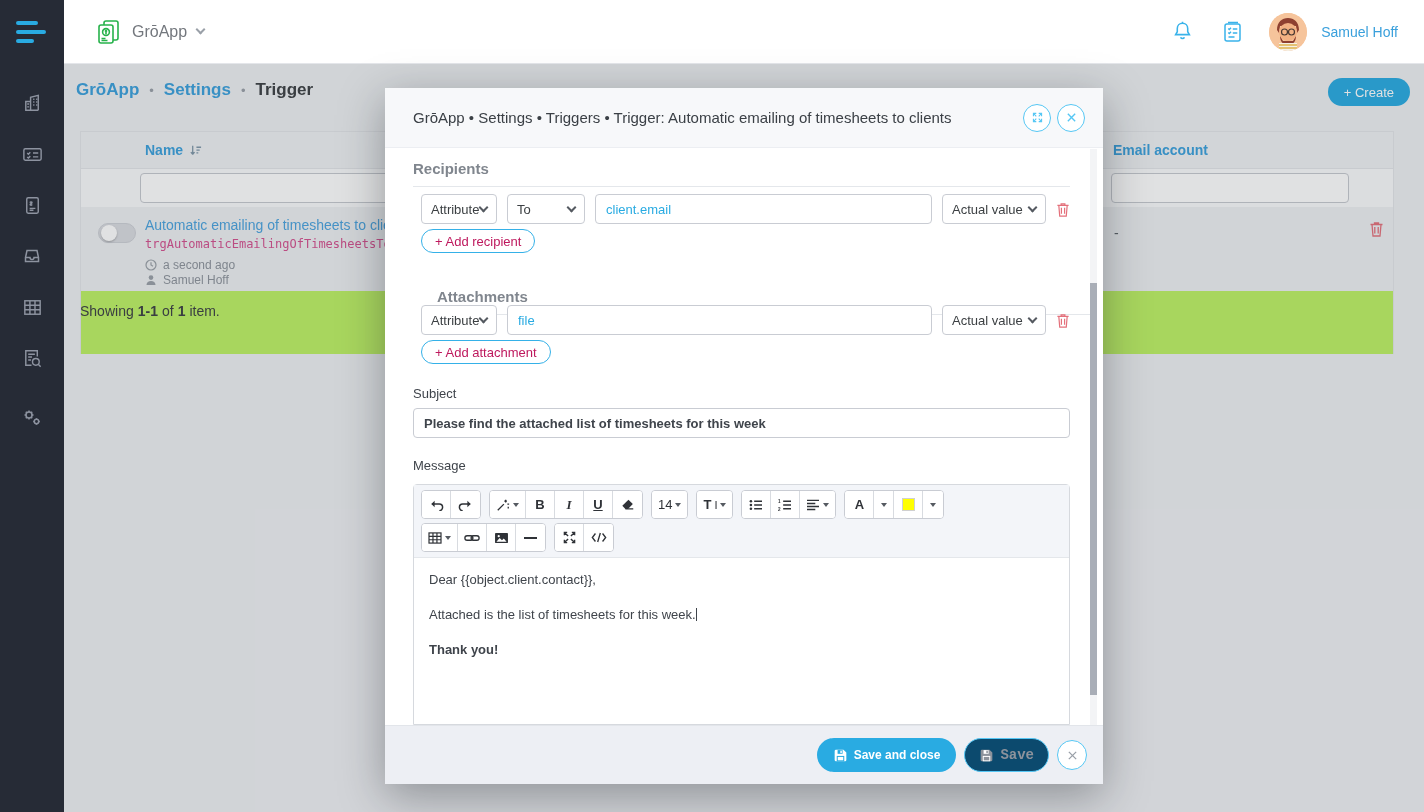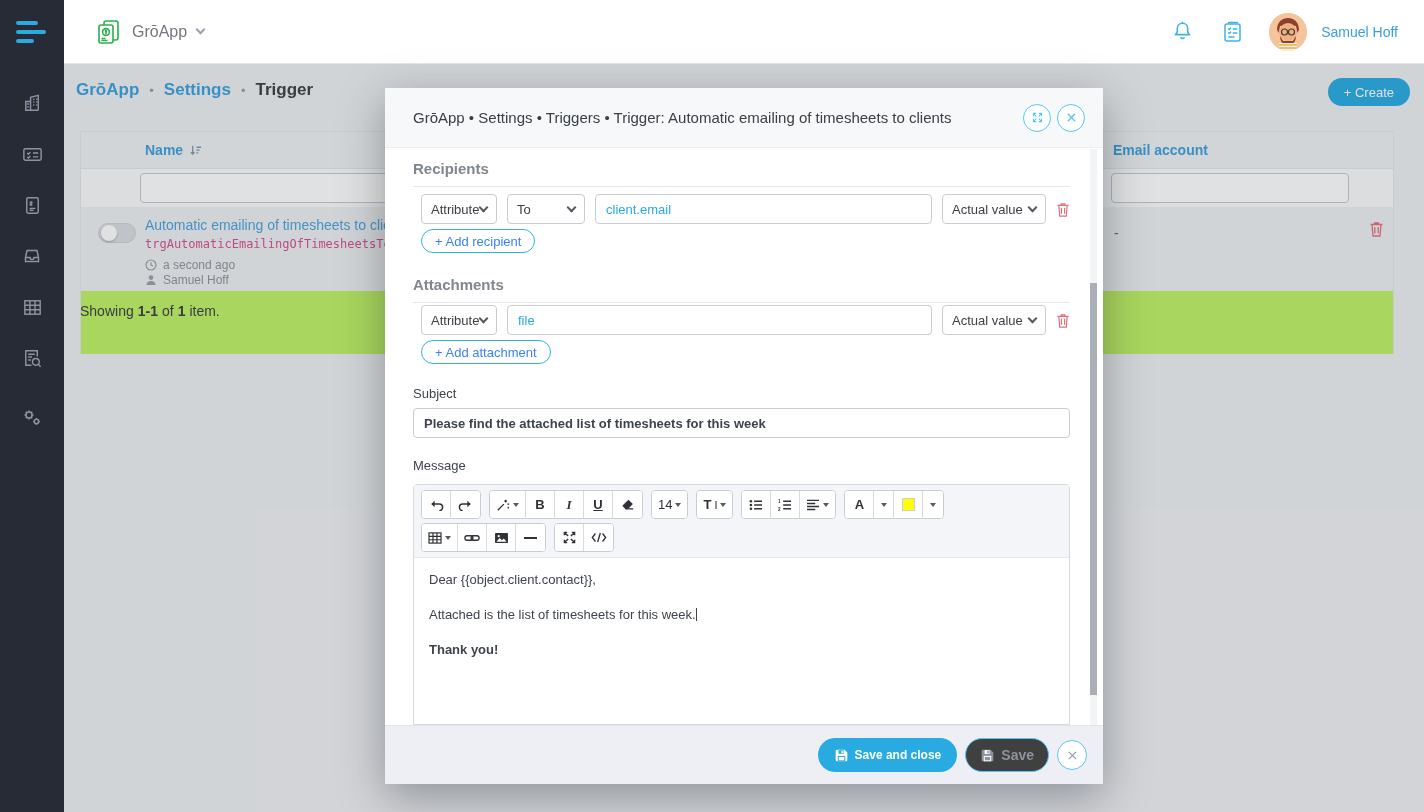--- a/index.html
+++ b/index.html
@@ -60,21 +60,21 @@
   .m-title { font-size:15px; font-weight:500; color:#3b4046; }
   .m-head-btns { display:flex; gap:6px; }
   .circle-btn { width:28px; height:28px; border-radius:50%; background:#fff; border:1px solid #56c7f4; color:#56c7f4; display:flex; align-items:center; justify-content:center; cursor:pointer; font-family:inherit; }
 
   .sec-h { position:absolute; left:28px; width:657px; font-size:15px; color:#80868e; padding-bottom:9px; border-bottom:1px solid #e4e7eb; }
   .form-row { position:absolute; left:36px; width:649px; height:30px; display:flex; gap:10px; align-items:center; }
   .sel { height:30px; border:1px solid #c9ccd3; border-radius:4px; background:#fff; display:flex; align-items:center; justify-content:space-between; padding:0 9px; font-size:13px; color:#3c4043; cursor:pointer; flex:none; }
   .sel .chev { border-color:#555a61; margin-top:-3px; }
   .inp { height:30px; border:1px solid #c9ccd3; border-radius:4px; background:#fff; padding:0 10px; font-size:13px; font-family:inherit; color:#29abe2; }
   .row-del { background:none; border:none; color:#e4707b; cursor:pointer; flex:none; display:flex; }
-  .add-btn { position:absolute; left:36px; height:24px; border-radius:13px; border:1.5px solid #35b1e8; color:#3b82f6; background:#fff; font-size:13px; padding:0 13px; cursor:pointer; font-family:inherit; }
+  .add-btn { position:absolute; left:36px; height:24px; border-radius:13px; border:1.5px solid #35b1e8; color:#be185d; background:#fff; font-size:13px; padding:0 13px; cursor:pointer; font-family:inherit; }
   .lbl { position:absolute; left:28px; font-size:13px; color:#3f444b; }
 
   
   .editor { position:absolute; left:28px; top:396px; width:657px; height:241px; border:1px solid #d6d9de; border-radius:4px 4px 0 0; background:#fff; }
   .tb { background:#f3f5f9; padding:5px 7px 1px 7px; border-bottom:1px solid #e4e7eb; }
   .tb-row { display:flex; gap:8px; margin-bottom:4px; }
   .grp { display:flex; border:1px solid #c9ccd3; border-radius:4px; background:#fff; overflow:hidden; }
   .tbtn { min-width:29px; height:27px; display:flex; align-items:center; justify-content:center; gap:3px; background:#fff; border:none; border-right:1px solid #d8dbe0; font-size:13px; color:#2f3237; cursor:pointer; padding:0 6px; font-family:inherit; }
   .grp .tbtn:last-child { border-right:none; }
   .caret-dn { width:0; height:0; border-left:3.5px solid transparent; border-right:3.5px solid transparent; border-top:4px solid #555a61; }
@@ -86,21 +86,21 @@
   .ed-body p { margin-bottom:20px; }
   .caret-bar { display:inline-block; width:1px; height:13px; background:#3f444b; vertical-align:-2px; }
 
   
   .sb-track { position:absolute; right:6px; top:61px; width:7px; height:576px; background:#f3f4f6; }
   .sb-thumb { position:absolute; right:6px; top:195px; width:7px; height:412px; background:#a9aeb7; cursor:pointer; }
 
   
   .m-foot { position:absolute; left:0; right:0; bottom:0; height:59px; background:#edeff4; border-top:1px solid #e2e5ea; display:flex; align-items:center; justify-content:flex-end; gap:8px; padding-right:16px; }
   .btn-primary { height:34px; border:none; border-radius:17px; background:#29abe2; color:#fff; font-weight:700; font-size:12px; display:flex; align-items:center; gap:6px; padding:0 16px; cursor:pointer; font-family:inherit; }
-  .btn-secondary { height:34px; border-radius:17px; border:1.5px solid #56c7f4; background:#404040; color:#8d939c; font-weight:700; font-size:14px; display:flex; align-items:center; gap:6px; padding:0 14px; cursor:pointer; font-family:Liberation Sans, sans-serif; }
+  .btn-secondary { height:34px; border-radius:17px; border:1.5px solid #56c7f4; background:#0c4a6e; color:#8d939c; font-weight:700; font-size:14px; display:flex; align-items:center; gap:6px; padding:0 14px; cursor:pointer; font-family:Liberation Mono, monospace; }
   .circle-btn.lg { width:30px; height:30px; color:#9aa0a8; }
 </style>
 </head>
 <body>
 
 <aside class="sidebar">
   <div class="hamburger">
       <i></i>
       <i></i>
       <i></i>
@@ -288,21 +288,21 @@
         <span class="chev"></span>
       </div>
     <button class="row-del">
       <svg width="14" height="15" viewBox="0 0 15 16" fill="none" stroke="#e4707b" stroke-width="1.3">
           <path d="M1.5 3.5h12M5.5 3.5V2h4v1.5M3 3.5l1 11.5h7l1-11.5M5.8 6v6.5M9.2 6v6.5"></path>
         </svg>
     </button>
   </div>
   <button class="add-btn" style="top:141px;">+ Add recipient</button>
 
-  <h3 class="sec-h" style="top:188px;">Attachments</h3>
+  <h3 class="sec-h" style="top:200px;margin-left:24px;">Attachments</h3>
   <div class="form-row" style="top:217px;">
     <div class="sel" style="width:76px;">
         <span>Attribute</span>
         <span class="chev"></span>
       </div>
     <input class="inp" style="flex: 1 1 0%;" value="file">
     <div class="sel" style="width:104px;">
         <span>Actual value</span>
         <span class="chev"></span>
       </div>

